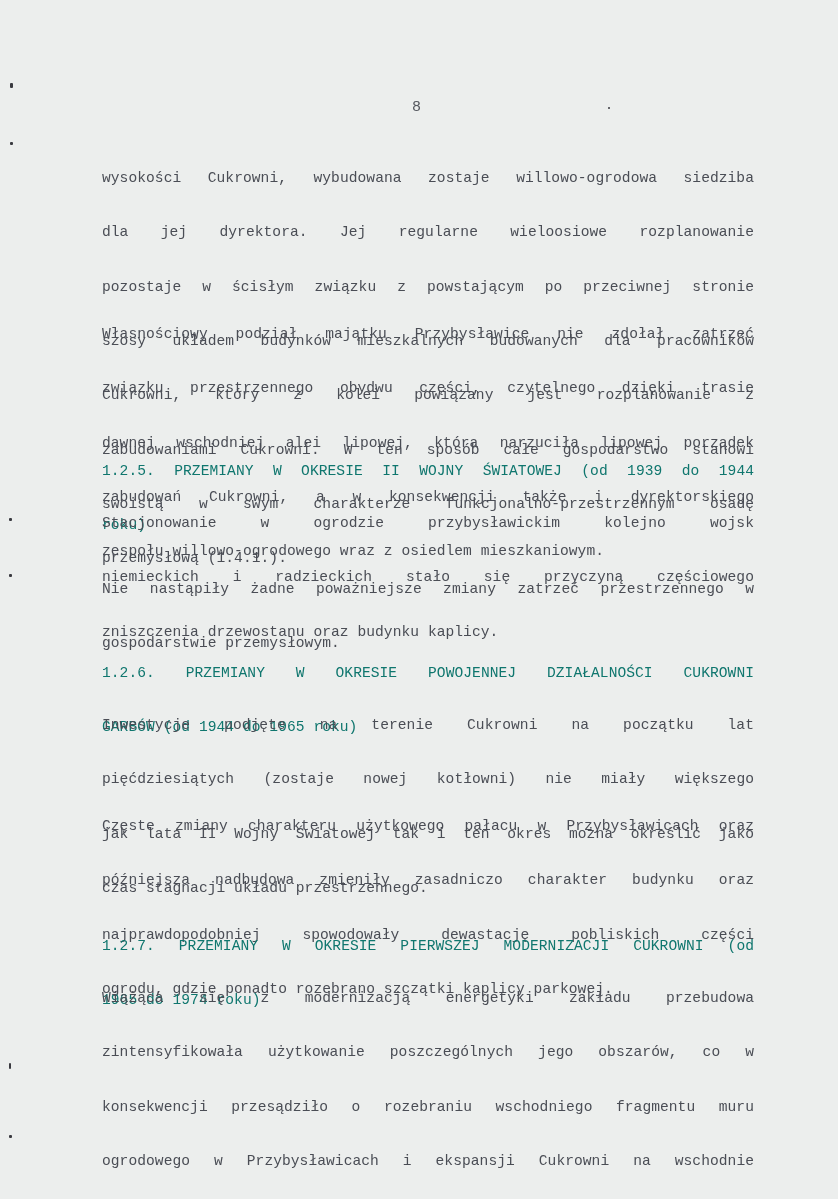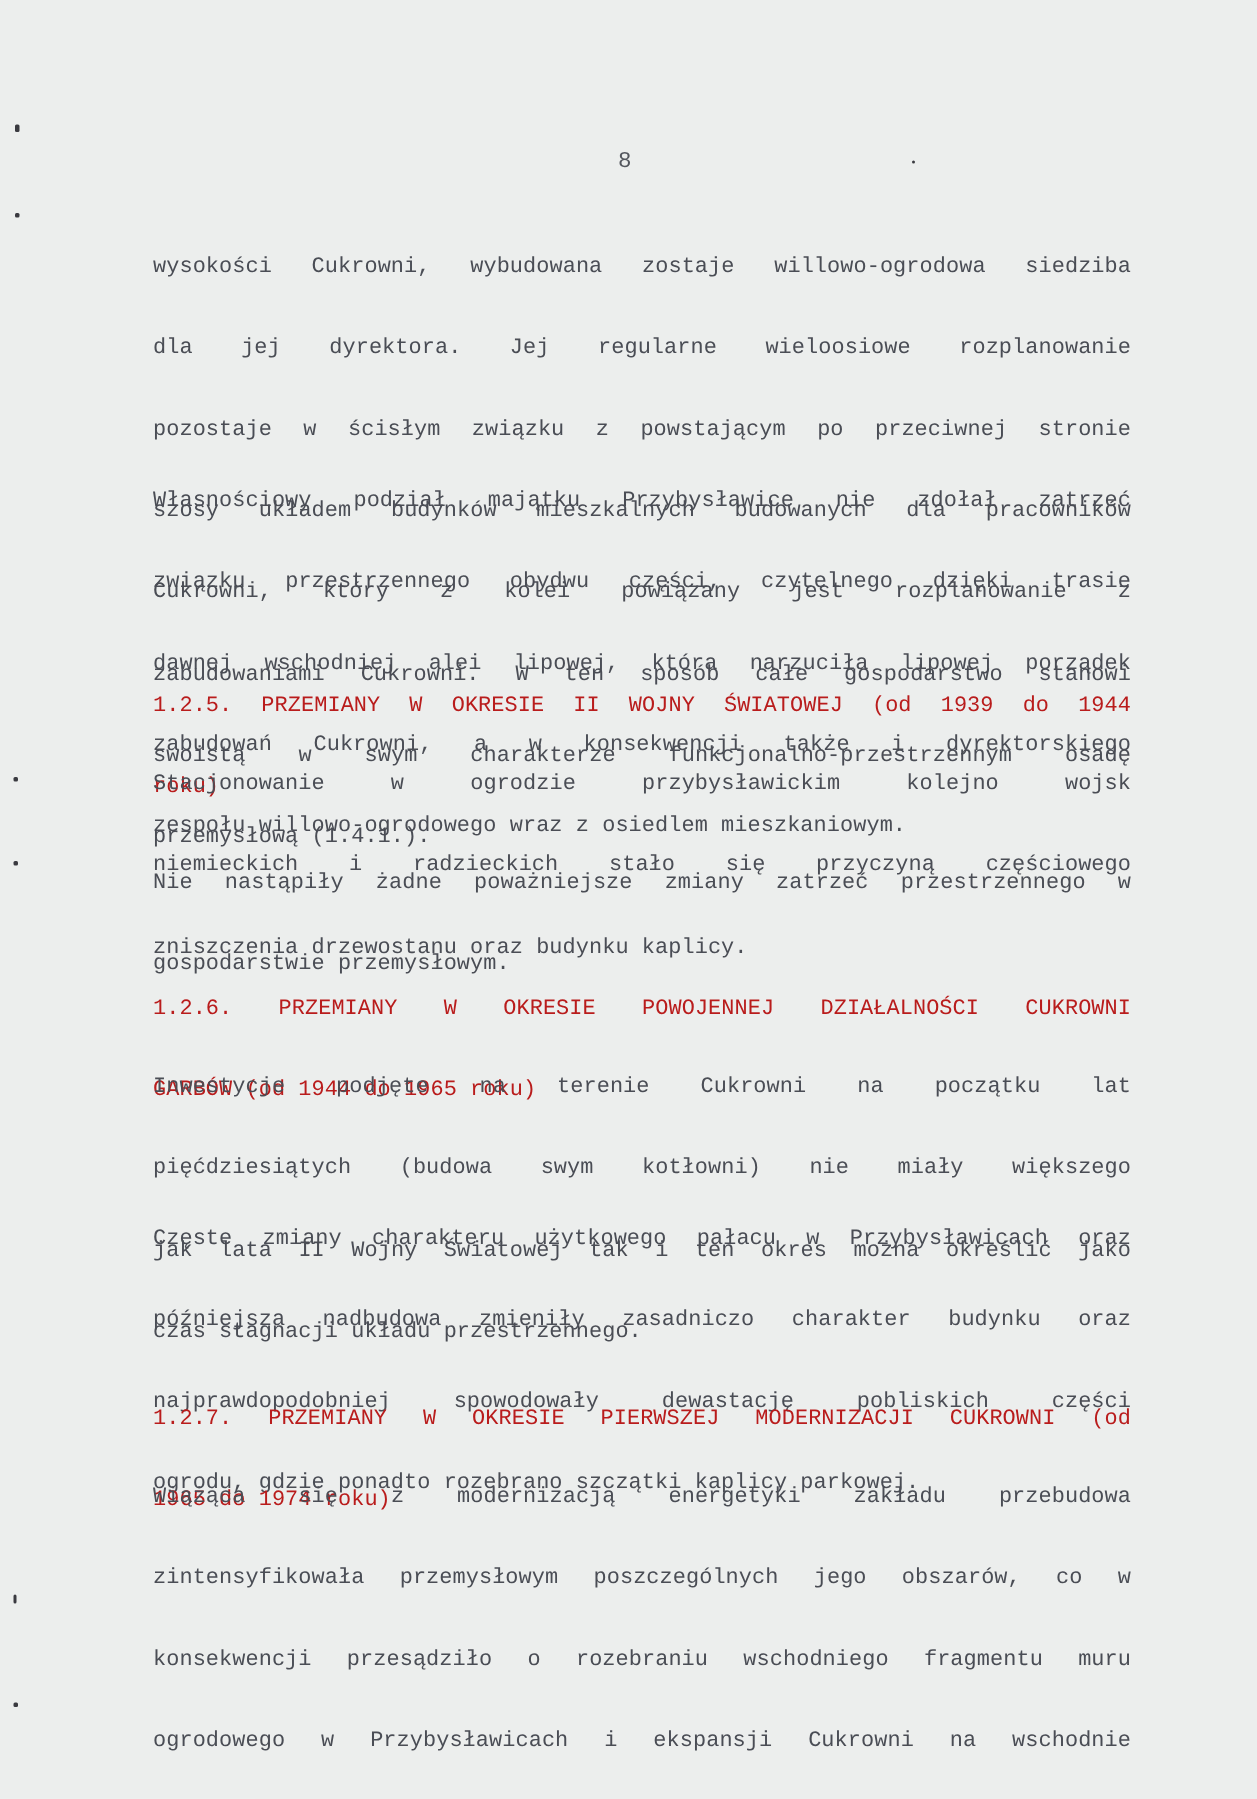--- a/index.html
+++ b/index.html
@@ -22,21 +22,21 @@
   .dot-mark {
     position: absolute; width: 3px; height: 3px; background: #3a3a40; border-radius: 1px;
   }
   .block {
     position: absolute; left: 102px; width: 652px;
     font-size: 14.6px; line-height: 18.1px;
     white-space: pre; letter-spacing: 0.05px;
   }
   .line { display: block; height: 18.1px; }
   .just { text-align: justify; text-align-last: justify; white-space: normal; }
-  .heading { color: #b91c1c; }
+  .heading { color: #0f766e; }
 </style>
 </head>
 <body>
 
 <div class="page">
 
   <div class="dot-mark" style="left:10px;top:83px;height:5px;"></div>
   <div class="dot-mark" style="left:10px;top:142px;"></div>
   <div class="dot-mark" style="left:9px;top:518px;"></div>
   <div class="dot-mark" style="left:9px;top:574px;"></div>
@@ -78,38 +78,38 @@
     <span class="line just">Nie nastąpiły żadne poważniejsze zmiany zatrzeć przestrzennego w</span>
     <span class="line">gospodarstwie przemysłowym.</span>
   </div>
 
   <div class="block heading" style="top:628px;">
     <span class="line just">1.2.6. PRZEMIANY W OKRESIE POWOJENNEJ DZIAŁALNOŚCI CUKROWNI</span>
     <span class="line">GARBÓW (od 1944 do 1965 roku)</span>
   </div>
   <div class="block" style="top:680px;">
     <span class="line just">Inwestycje podjęte na terenie Cukrowni na początku lat</span>
-    <span class="line just">pięćdziesiątych (budowa swym kotłowni) nie miały większego</span>
+    <span class="line just">pięćdziesiątych (zostaje nowej kotłowni) nie miały większego</span>
     <span class="line just">jak lata II Wojny Światowej tak i ten okres można określić jako</span>
     <span class="line">czas stagnacji układu przestrzennego.</span>
   </div>
   <div class="block" style="top:781px;">
     <span class="line just">Częste zmiany charakteru użytkowego pałacu w Przybysławicach oraz</span>
     <span class="line just">późniejsza nadbudowa zmieniły zasadniczo charakter budynku oraz</span>
     <span class="line just">najprawdopodobniej spowodowały dewastację pobliskich części</span>
     <span class="line">ogrodu, gdzie ponadto rozebrano szczątki kaplicy parkowej.</span>
   </div>
 
   <div class="block heading" style="top:901px;">
     <span class="line just">1.2.7. PRZEMIANY W OKRESIE PIERWSZEJ MODERNIZACJI CUKROWNI (od</span>
     <span class="line">1965 do 1974 roku)</span>
   </div>
   <div class="block" style="top:953px;">
     <span class="line just">Wiążąca się z modernizacją energetyki zakładu przebudowa</span>
-    <span class="line just">zintensyfikowała przemysłowym poszczególnych jego obszarów, co w</span>
+    <span class="line just">zintensyfikowała użytkowanie poszczególnych jego obszarów, co w</span>
     <span class="line just">konsekwencji przesądziło o rozebraniu wschodniego fragmentu muru</span>
     <span class="line just">ogrodowego w Przybysławicach i ekspansji Cukrowni na wschodnie</span>
     
     
     
     
   </div>
 
 </div>
 

